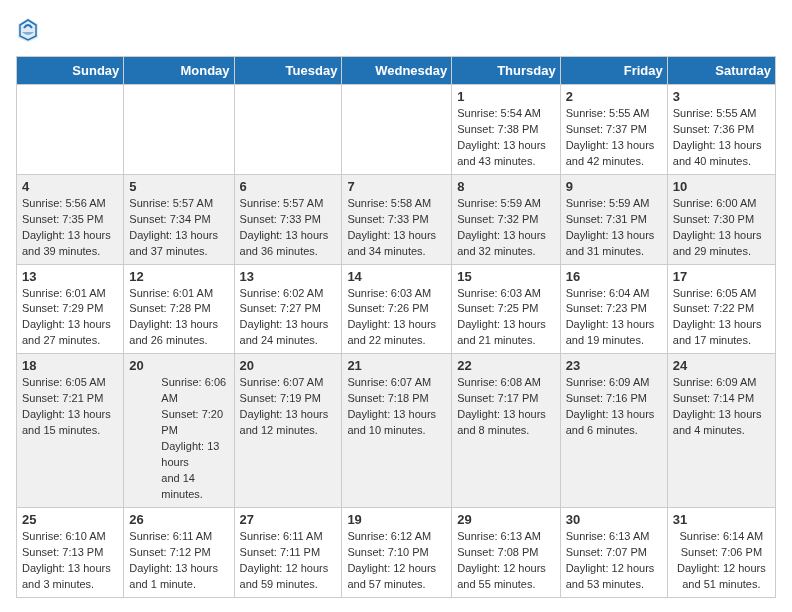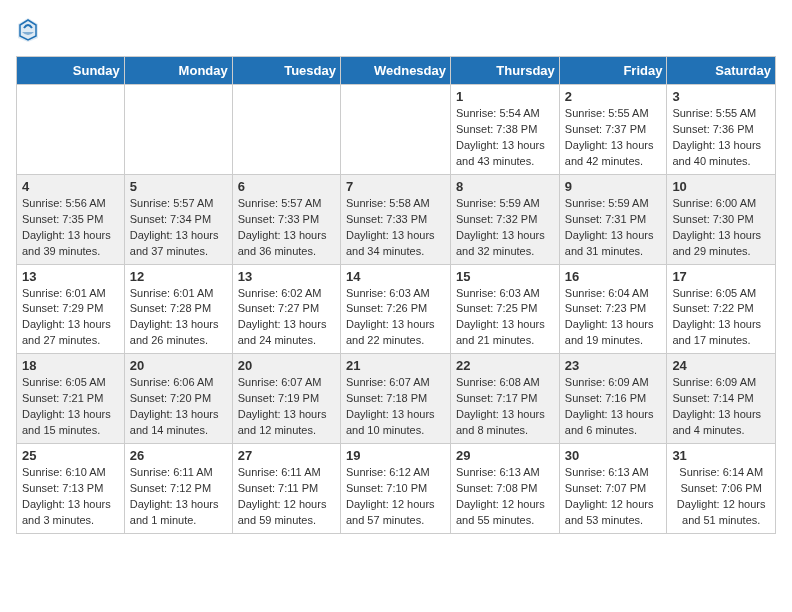--- a/index.html
+++ b/index.html
@@ -262,21 +262,21 @@
       <tr>
         <td>
           <span class="day-num">18</span>
           <div class="day-detail" style="white-space: pre-line;">Sunrise: 6:05 AM
 Sunset: 7:21 PM
 Daylight: 13 hours
 and 15 minutes.</div>
         </td>
         <td>
           <span class="day-num">20</span>
-          <div class="day-detail" style="white-space: pre-line;">Sunrise: 6:06 AM
+          <div class="day-detail" style="white-space: pre-line; margin-left: 32px;">Sunrise: 6:06 AM
 Sunset: 7:20 PM
 Daylight: 13 hours
 and 14 minutes.</div>
         </td>
         <td>
           <span class="day-num">20</span>
           <div class="day-detail" style="white-space: pre-line;">Sunrise: 6:07 AM
 Sunset: 7:19 PM
 Daylight: 13 hours
 and 12 minutes.</div>

